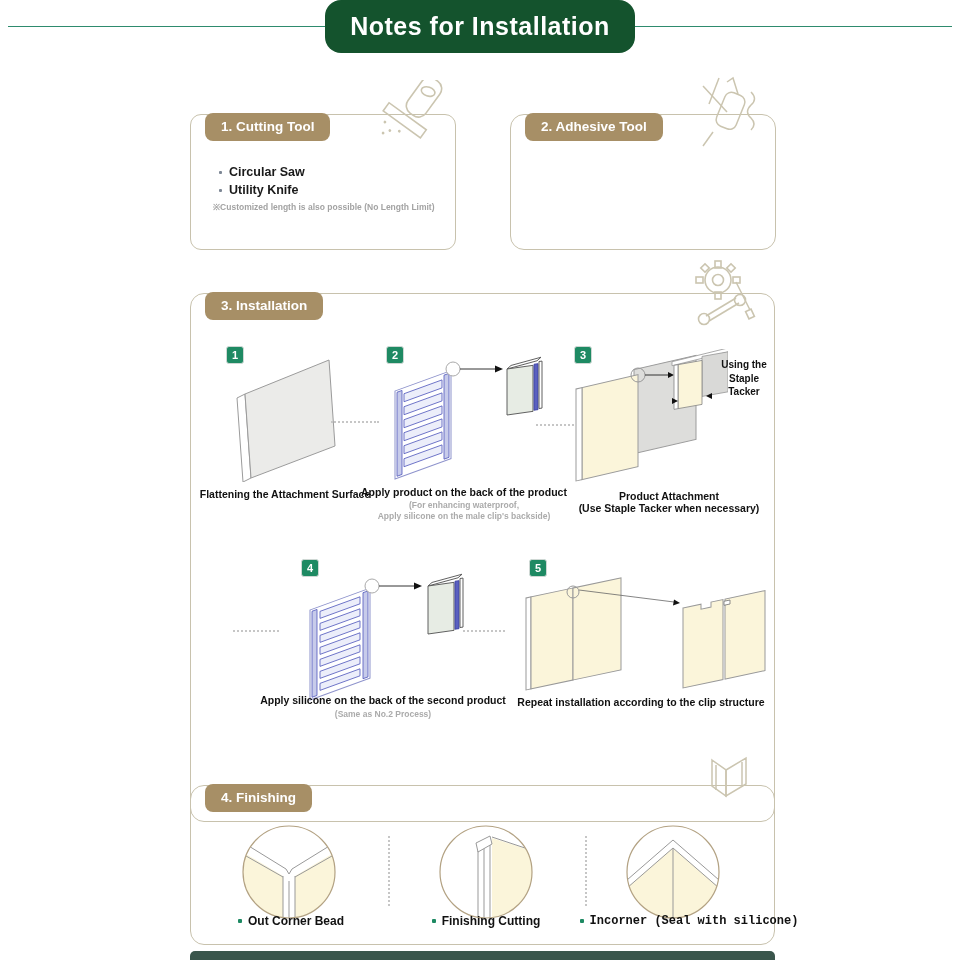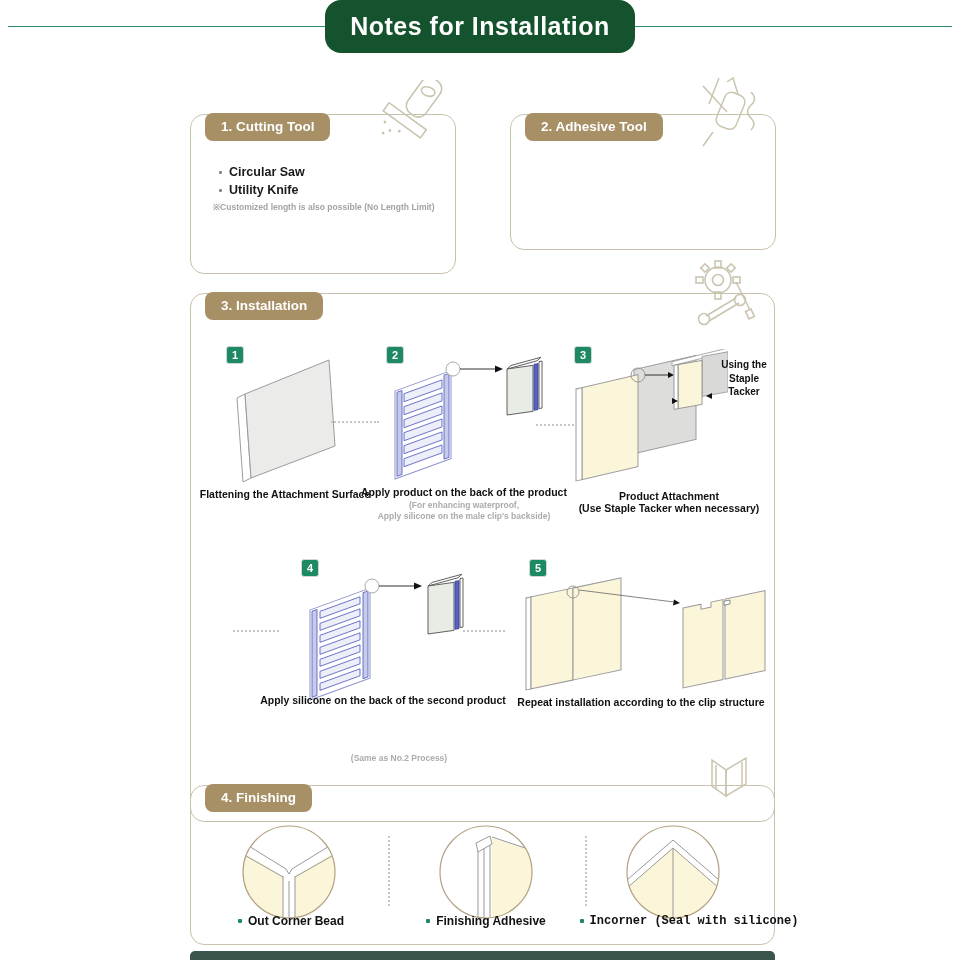--- a/index.html
+++ b/index.html
@@ -7,21 +7,21 @@
   #canvas { position: relative; width: 960px; height: 960px; background: #ffffff; overflow: hidden; }
 
   
   .hline { position: absolute; top: 26px; left: 8px; width: 944px; height: 1px; background: #2e8b6e; }
   .banner { position: absolute; top: 0; left: 325px; width: 310px; height: 53px;
             background: #14532d; border-radius: 16px; display: flex; align-items: center; justify-content: center;
             color: #fff; font-size: 25px; font-weight: bold; letter-spacing: .5px; z-index: 3; }
 
   
   .box { position: absolute; border: 1.5px solid #c8c2ad; border-radius: 14px; background: transparent; }
-  #box1 { left: 190px; top: 114px; width: 266px; height: 160px; }
+  #box1 { left: 190px; top: 114px; width: 266px; height: 136px; border-radius: 11px; }
   #box2 { left: 510px; top: 114px; width: 266px; height: 136px; }
   #box3 { left: 190px; top: 293px; width: 585px; height: 529px; }
   #box4 { left: 190px; top: 785px; width: 585px; height: 160px; }
 
   .label-tag { position: absolute; left: 14px; top: -2px; height: 28px; line-height: 28px;
                background: #a78f66; color: #fff; font-size: 13.5px; font-weight: bold;
                padding: 0 16px; border-radius: 8px; z-index: 2; white-space: nowrap; }
 
   .items { position: absolute; }
   .item { display: flex; align-items: center; height: 18px; font-size: 12.5px; font-weight: bold; color: #1a1a1a; white-space: nowrap; }
@@ -212,21 +212,21 @@
         <polygon points="158,33.5 164,37 157,39.5" fill="#111"></polygon>
         <g transform="translate(167,42) skewY(-12)">
           <polygon points="0,0 18,0 18,5 28,5 28,0 40,0 40,80 0,80" fill="#fbf5da" stroke="#999" stroke-width="1"></polygon>
           <rect x="42" y="0" width="40" height="80" fill="#fbf5da" stroke="#999" stroke-width="1"></rect>
           <rect x="41" y="2" width="6" height="4" fill="#ffffff" stroke="#777" stroke-width="0.8"></rect>
         </g>
       </svg>
     </div>
 
     <div class="caption" style="left:62px; top:400px; width:260px;">Apply silicone on the back of the second product</div>
-    <div class="sub" style="left:78px; top:415px; width:260px;margin-top:44px;">(Same as No.2 Process)</div>
+    <div class="sub" style="left:62px; top:415px; width:260px;">(Same as No.2 Process)</div>
     <div class="caption" style="left:318px; top:402px; width:264px;">Repeat installation according to the clip structure</div>
   </div>
   <div class="icon" style="left:688px; top:258px;">
     <svg width="72" height="70" viewBox="0 0 72 70" fill="none" stroke="#cbc5b0" stroke-width="1.6">
       <circle cx="30" cy="22" r="13"></circle>
       <circle cx="30" cy="22" r="5.5"></circle>
       <g>
         <rect x="27" y="3" width="6" height="7"></rect>
         <rect x="27" y="34" width="6" height="7" transform="rotate(180 30 37.5)"></rect>
         <rect x="45" y="19" width="7" height="6"></rect>
@@ -306,21 +306,21 @@
         <circle cx="48" cy="48" r="46" fill="none" stroke="#b3a283" stroke-width="1.2"></circle>
       </svg>
     </div>
 
     <div class="fincap" style="left:20px; top:128px; width:160px;">
       <span class="gdot"></span>
         <span>Out Corner Bead</span>
     </div>
     <div class="fincap" style="left:225px; top:128px; width:140px;">
       <span class="gdot"></span>
-        <span>Finishing Adhesive</span>
+        <span>Finishing Cutting</span>
     </div>
     <div class="fincap" style="left:408px; top:128px; width:180px;font-family:Liberation Mono, monospace;">
       <span class="gdot"></span>
         <span>Incorner (Seal with silicone)</span>
     </div>
   </div>
   <div class="icon" style="left:700px; top:754px;">
     <svg width="60" height="58" viewBox="0 0 60 58" fill="none" stroke="#cbc5b0" stroke-width="1.5">
       <polygon points="12,6 26,16 26,42 12,32"></polygon>
       <polygon points="26,16 46,4 46,30 26,42"></polygon>

